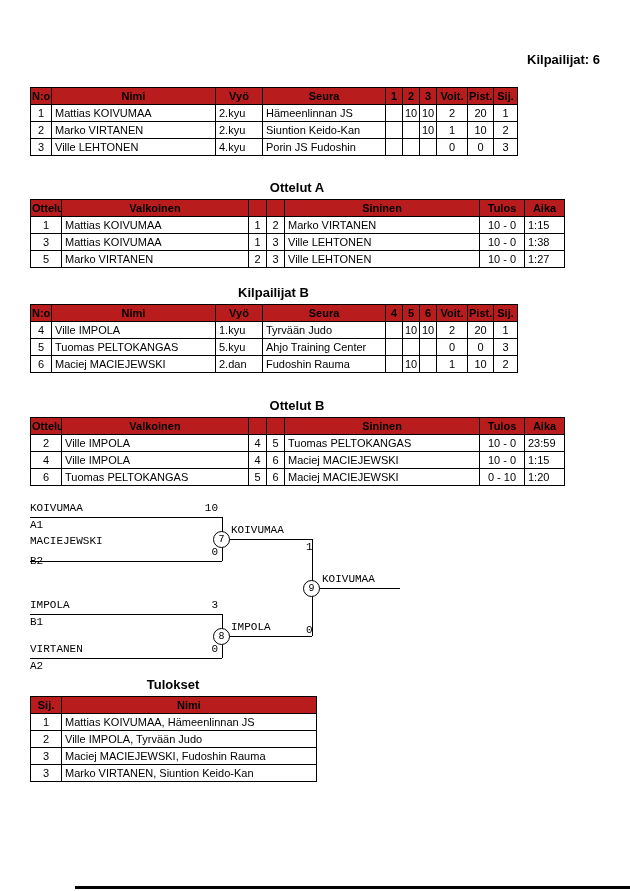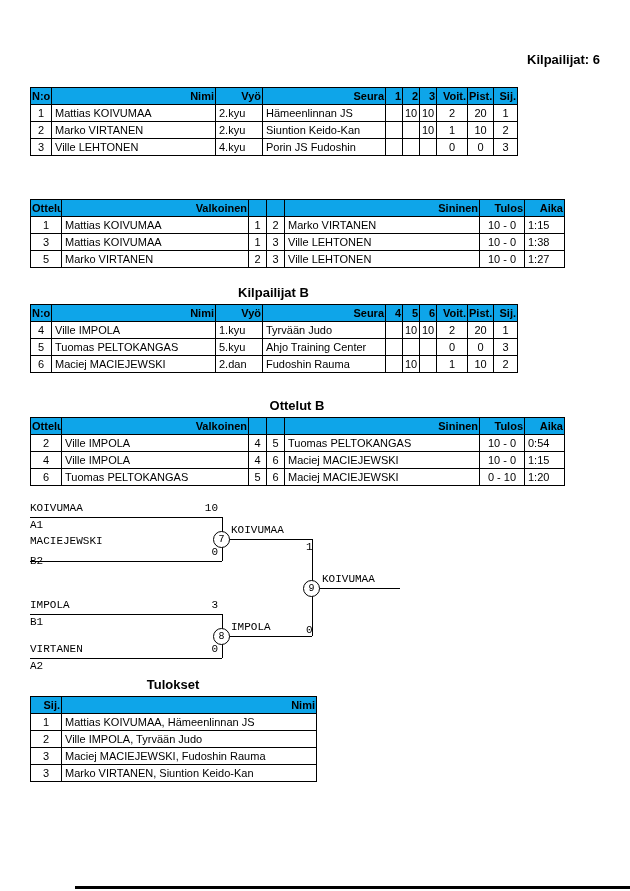--- a/index.html
+++ b/index.html
@@ -3,21 +3,21 @@
 <meta charset="utf-8">
 <style>
   html, body { margin:0; padding:0; }
   body { width:630px; height:891px; background:#fff; font-family:"Liberation Sans", sans-serif; color:#000; }
   .page { position:relative; width:630px; height:891px; background:#ffffff; overflow:hidden; }
   .title { position:absolute; left:28px; top:20px; font-size:20px; font-weight:bold; white-space:pre; }
   .count { position:absolute; right:30px; top:52px; font-size:13px; font-weight:bold; }
   .heading { position:absolute; font-size:13px; font-weight:bold; text-align:center; }
   table.grid { position:absolute; border-collapse:collapse; table-layout:fixed; background:#fff; }
   .grid th, .grid td { border:1px solid #000; font-size:11px; line-height:16px; height:16px; padding:0 3px; overflow:hidden; white-space:nowrap; font-weight:normal; }
-  .grid th { background:#0ea5e9; text-align:right; padding:0 1px; font-weight:bold; }
+  .grid th { background:#b91c1c; text-align:center; padding:0 1px; font-weight:bold; }
   .tc { text-align:center; padding:0 1px !important; }
   .bracket { position:absolute; left:0; top:495px; width:630px; height:190px;font-family:Liberation Mono, monospace; }
   .bk-name, .bk-seed, .bk-score { position:absolute; font-size:11px; line-height:13px; }
   .r { width:28px; text-align:right; }
   .bk-hline { position:absolute; height:0; border-top:1px solid #000; }
   .bk-vline { position:absolute; width:0; border-left:1px solid #000; }
   .bk-circle { position:absolute; width:15px; height:15px; border:1px solid #000; border-radius:50%; background:#fff; font-size:10px; line-height:15px; text-align:center; z-index:2; }
   .bottom-line { position:absolute; left:75px; top:886px; width:555px; height:3px; background:#000; }
 </style>
 </head>
@@ -87,20 +87,21 @@
         <td class="tc"></td>
         <td class="tc"></td>
         <td class="tc"></td>
         <td class="tc">0</td>
         <td class="tc">0</td>
         <td class="tc">3</td>
       </tr>
     </tbody>
   </table>
 
+  <div class="heading" style="left:30px;top:180px;width:534px;">Ottelut A</div>
   <table class="grid" style="left:30px;top:199px;width:534px;">
     <colgroup>
         <col style="width:31px">
         <col style="width:187px">
         <col style="width:18px">
         <col style="width:18px">
         <col style="width:195px">
         <col style="width:45px">
         <col style="width:40px">
       </colgroup>
@@ -237,21 +238,21 @@
       </tr>
     </thead>
     <tbody>
       <tr>
         <td class="tc">2</td>
         <td>Ville IMPOLA</td>
         <td class="tc">4</td>
         <td class="tc">5</td>
         <td>Tuomas PELTOKANGAS</td>
         <td class="tc">10 - 0</td>
-        <td>0:54</td>
+        <td>23:59</td>
       </tr>
       <tr>
         <td class="tc">4</td>
         <td>Ville IMPOLA</td>
         <td class="tc">4</td>
         <td class="tc">6</td>
         <td>Maciej MACIEJEWSKI</td>
         <td class="tc">10 - 0</td>
         <td>1:15</td>
       </tr>

